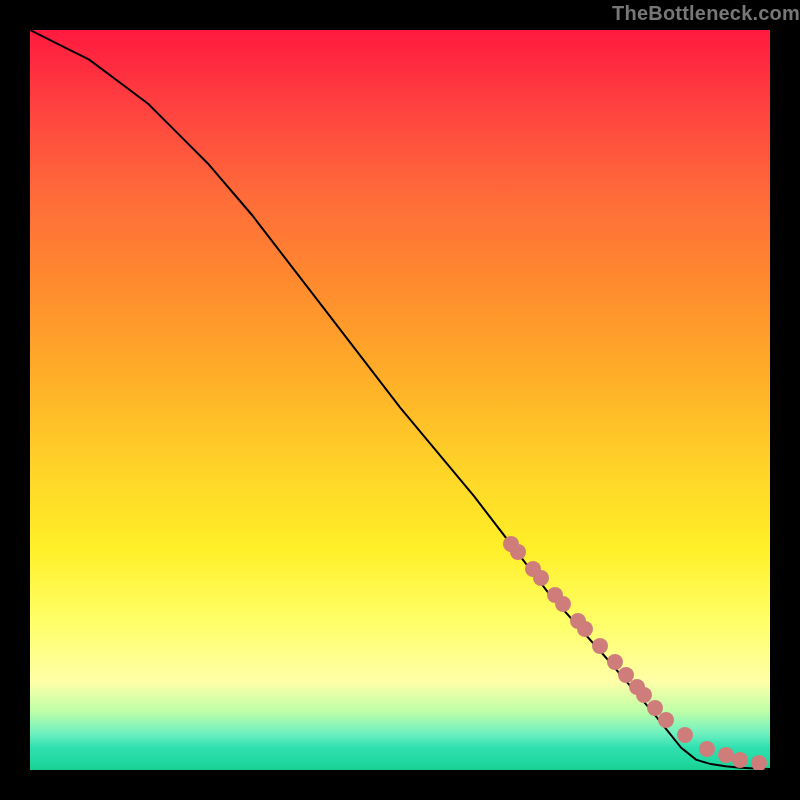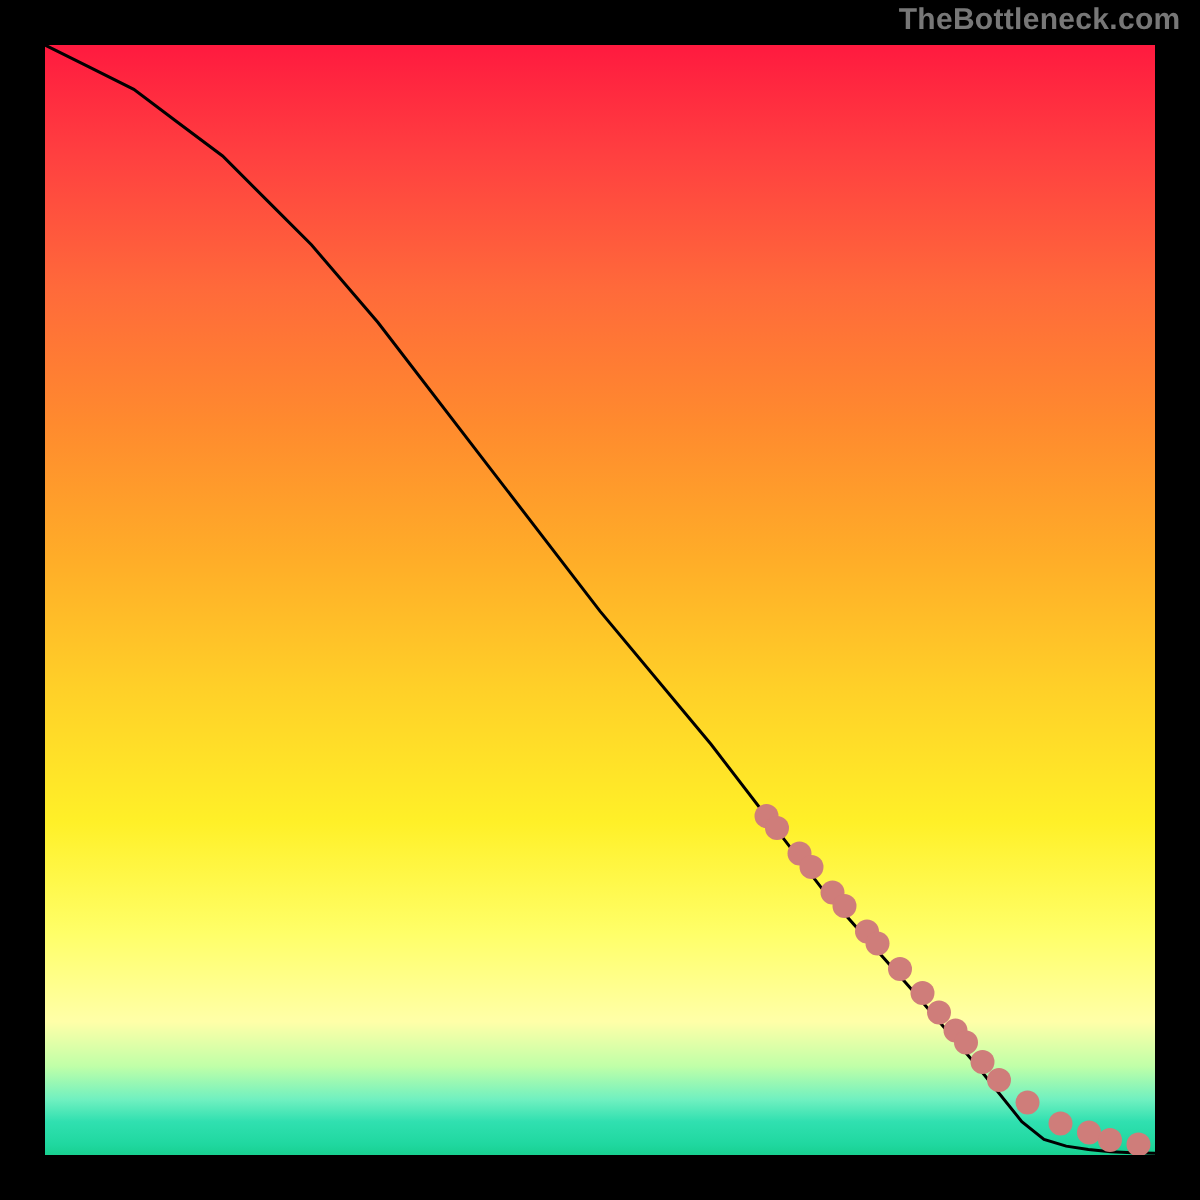--- a/index.html
+++ b/index.html
@@ -14,21 +14,21 @@
   .frame {
     position: absolute;
     left: 0;
     right: 0;
     top: 0;
     bottom: 0;
   }
   .watermark {
     position: absolute;
     top: 2px;
-    right: 13px;
+    right: 0;
     color: #777;
     font-size: 20px;
     font-weight: 600;
     letter-spacing: 0.2px;
     user-select: none;
   }
   .plot {
     position: absolute;
     left: 30px;
     top: 30px;

